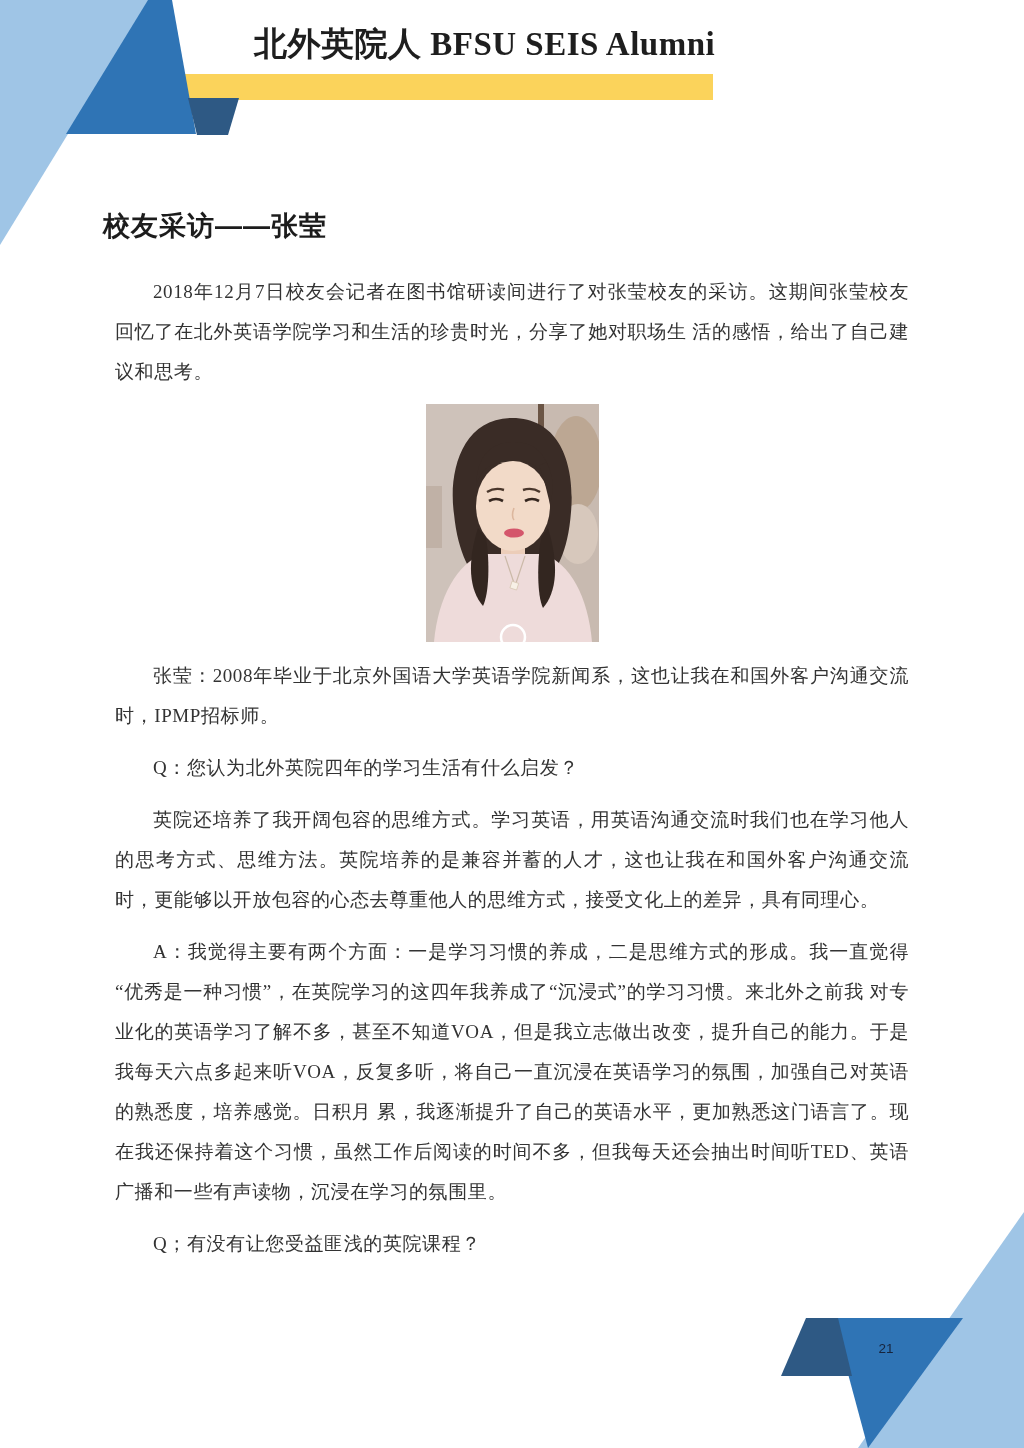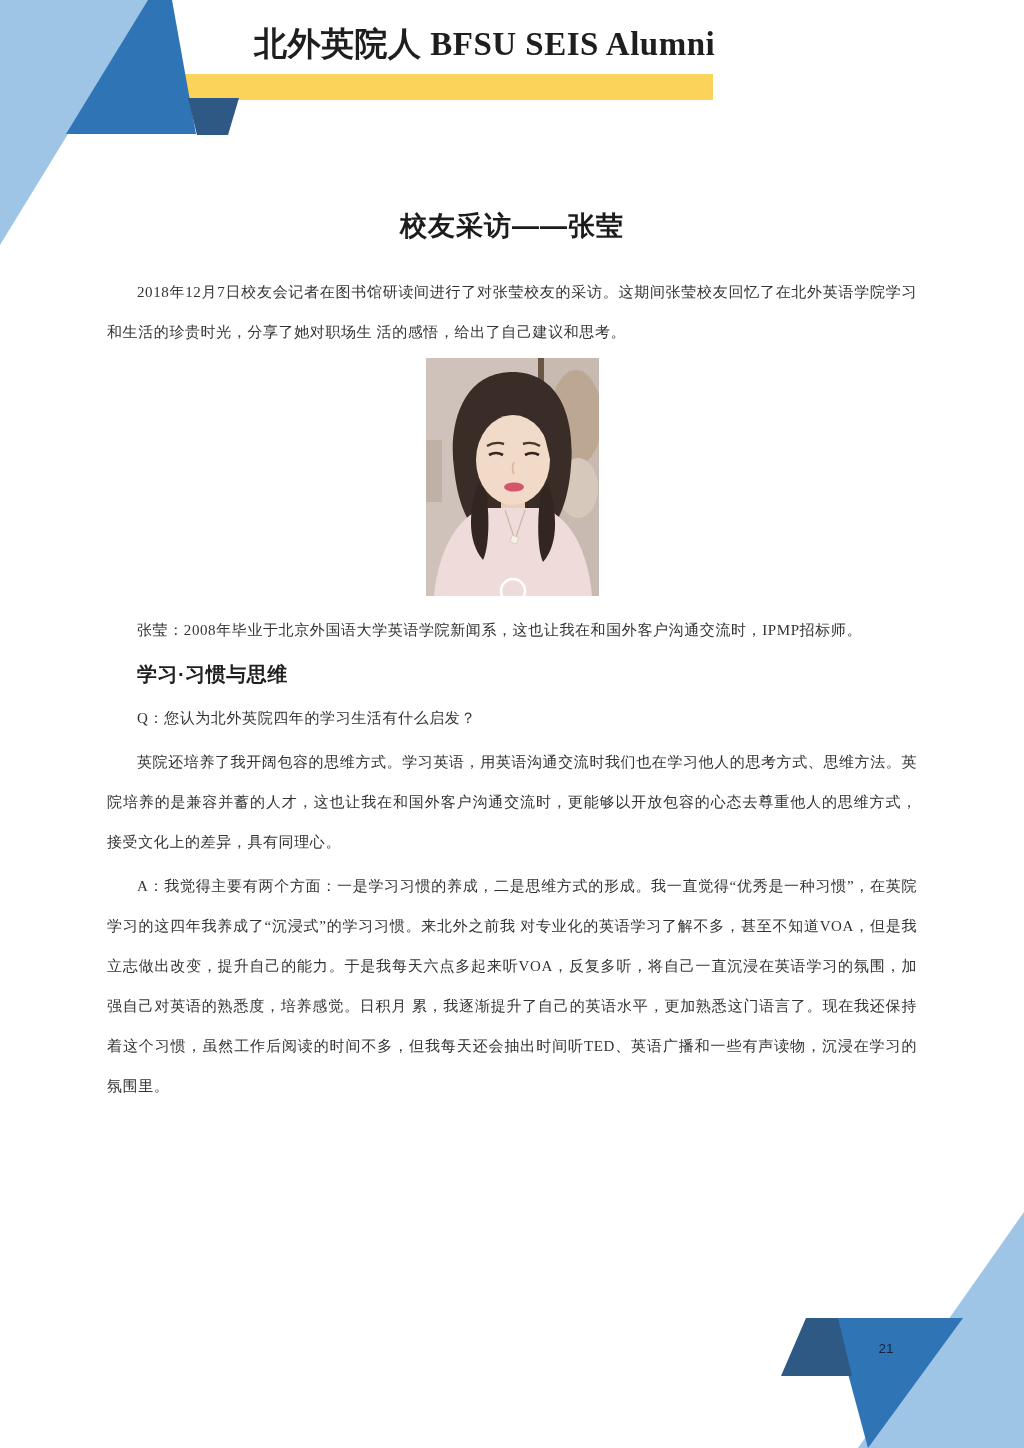--- a/index.html
+++ b/index.html
@@ -20,24 +20,24 @@
   }
   
   .article{
     position:absolute;left:103px;top:206px;width:818px;
     color:#343434;
   }
   .article h1{
     margin:0 0 26px 0;
     font-family:"Liberation Sans","DejaVu Sans",sans-serif;
     font-weight:bold;font-size:27px;line-height:40px;
-    text-align:center;letter-spacing:1px;color:#1c1c1c;
+    text-align:left;letter-spacing:1px;color:#1c1c1c;
   }
   .para{
-    margin:4px;font-size:15px;line-height:40px;
+    margin:12px;font-size:19px;line-height:40px;
     letter-spacing:0.6px;text-align:justify;text-indent:2em;
     color:#333333;
   }
   .section-heading{
     margin:0;font-family:"Liberation Sans","DejaVu Sans",sans-serif;
     font-weight:bold;font-size:20px;line-height:40px;
     text-indent:1.7em;letter-spacing:0.5px;color:#1f1f1f;
   }
   .photo-wrap{
     width:173px;height:238px;margin:6px auto 14px auto;
@@ -105,25 +105,25 @@
 
       <path d="M79,152 L89,182 L99,152" stroke="#cbb9a8" stroke-width="1.2" fill="none"></path>
       <rect x="85" y="178" width="7" height="7" transform="rotate(18 88 181)" fill="#f7f0e6" stroke="#d8c9b5" stroke-width="0.8"></rect>
 
       <circle cx="87" cy="233" r="12" fill="none" stroke="#ffffff" stroke-width="2.5"></circle>
     </svg>
   </div>
 
   <p class="para">张莹：2008年毕业于北京外国语大学英语学院新闻系，这也让我在和国外客户沟通交流时，IPMP招标师。</p>
 
-  <p class="section-heading">学习·习惯与思维</p>
 
   <p class="para">Q：您认为北外英院四年的学习生活有什么启发？</p>
   <p class="para">英院还培养了我开阔包容的思维方式。学习英语，用英语沟通交流时我们也在学习他人的思考方式、思维方法。英院培养的是兼容并蓄的人才，这也让我在和国外客户沟通交流时，更能够以开放包容的心态去尊重他人的思维方式，接受文化上的差异，具有同理心。</p>
   <p class="para">A：我觉得主要有两个方面：一是学习习惯的养成，二是思维方式的形成。我一直觉得“优秀是一种习惯”，在英院学习的这四年我养成了“沉浸式”的学习习惯。来北外之前我 对专业化的英语学习了解不多，甚至不知道VOA，但是我立志做出改变，提升自己的能力。于是我每天六点多起来听VOA，反复多听，将自己一直沉浸在英语学习的氛围，加强自己对英语的熟悉度，培养感觉。日积月 累，我逐渐提升了自己的英语水平，更加熟悉这门语言了。现在我还保持着这个习惯，虽然工作后阅读的时间不多，但我每天还会抽出时间听TED、英语广播和一些有声读物，沉浸在学习的氛围里。</p>
+  <p class="para">Q；有没有让您受益匪浅的英院课程？</p>
 </div>
 
 <svg id="footer-decor" class="decor" width="1024" height="288" viewBox="0 0 1024 288">
   <polygon points="1024,52 1024,288 858,288" fill="#9fc5e6"></polygon>
   <polygon points="833,158 963,158 868,288" fill="#2f74b5"></polygon>
   <polygon points="806,158 838,158 852,216 781,216" fill="#2e5984"></polygon>
 </svg>
 
 <div class="page-number">21</div>
 

